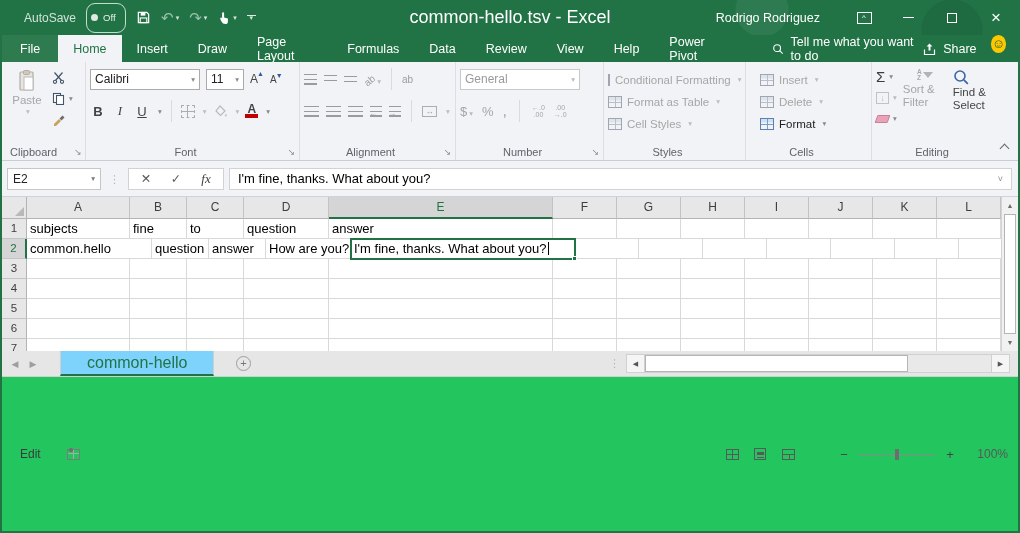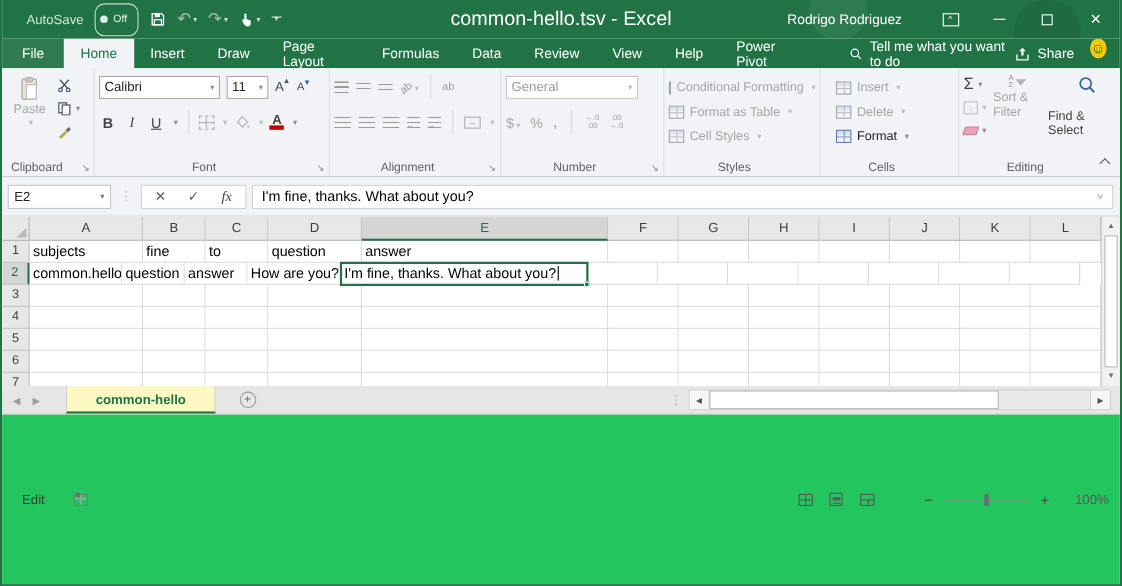--- a/index.html
+++ b/index.html
@@ -128,21 +128,21 @@
   .fill-handle{position:absolute;right:-3px;bottom:-3px;width:5px;height:5px;background:#217346;border:1px solid #fff;z-index:4}
   
   .vscroll{width:17px;flex:0 0 17px;background:#f1f1f1;border-left:1px solid #d4d4d4;display:flex;flex-direction:column}
   .vscroll .arr{height:17px;text-align:center;font-size:7px;color:#6b6b6b;line-height:17px}
   .vthumb{margin:0 2px;height:140px;background:#fff;border:1px solid #b5b5b5}
   .vscroll .track{flex:1}
   .vscroll .arr.bottom{margin-top:auto}
   
   .sheetbar{height:26px;background:#e6e6e6;display:flex;align-items:stretch;border-bottom:1px solid #d0d0d0;flex:0 0 auto}
   .nav-arr{width:26px;display:flex;align-items:center;justify-content:center;font-size:9px;color:#9e9e9e}
-  .stab{background:#fef9c3;border-right:1px solid #cfcfcf;border-left:1px solid #cfcfcf;border-bottom:2px solid #217346;padding:0 26px;display:flex;align-items:center;font-size:12px;font-weight:bold;color:#217346;margin-left:14px}
+  .stab{background:#7dd3fc;border-right:1px solid #cfcfcf;border-left:1px solid #cfcfcf;border-bottom:2px solid #217346;padding:0 26px;display:flex;align-items:center;font-size:16px;font-weight:normal;color:#217346;margin-left:14px}
   .addsheet{width:30px;display:flex;align-items:center;justify-content:center;margin-left:14px}
   .addsheet .circ{width:15px;height:15px;border-radius:50%;border:1px solid #9e9e9e;color:#757575;font-size:11px;line-height:13px;text-align:center}
   .sb-dots{margin-left:auto;display:flex;align-items:center;color:#b0b3ba;font-size:11px;padding:0 6px}
   .hscroll{width:384px;display:flex;align-items:center;margin:3px 8px 3px 0}
   .hscroll .harr{width:19px;height:19px;border:1px solid #d0d0d0;background:#f5f5f5;font-size:7px;color:#555;display:flex;align-items:center;justify-content:center}
   .htrack{flex:1;height:19px;background:#e9e9e9;border-top:1px solid #d0d0d0;border-bottom:1px solid #d0d0d0;display:flex}
   .hthumb{width:76%;background:#fff;border:1px solid #b5b5b5}
   
   .statusbar{height:24px;background:#22c55e;display:flex;align-items:center;padding:0 10px;flex:1}
   .mode{font-size:12px;color:#3b3b3b;margin-left:8px}
@@ -421,21 +421,21 @@
             </span>
         </div>
         <div style="display:flex;flex-direction:column;align-items:center;gap:2px;margin-top:1px">
           <span style="display:flex;align-items:center;gap:1px">
             <span class="az">A
 Z</span>
               <span class="funnel"></span>
           </span>
           <span class="two-line gray">Sort &amp; Filter</span>
         </div>
-        <div style="display:flex;flex-direction:column;align-items:flex-end;gap:14px;margin-top:1px">
+        <div style="display:flex;flex-direction:column;align-items:flex-start;gap:0;margin-top:1px">
           <svg width="17" height="17" viewBox="0 0 17 17">
               <circle cx="7" cy="7" r="5" fill="none" stroke="#3a66a8" stroke-width="1.6"></circle>
               <path d="M10.8 10.8l4 4" stroke="#3a66a8" stroke-width="1.8"></path>
             </svg>
           <span class="two-line dark">Find &amp; Select</span>
         </div>
       </div>
       <span class="rlabel" style="right:0">Editing</span>
     </div>
 
@@ -489,21 +489,21 @@
             <div class="cell" style="width: 64px;"></div>
             <div class="cell" style="width: 64px;"></div>
             <div class="cell" style="width: 64px;"></div>
             <div class="cell" style="width: 64px;"></div>
             <div class="cell" style="width: 64px;"></div>
             <div class="cell" style="width: 64px;"></div>
             <div class="cell" style="width: 64px;"></div>
           </div>
           <div class="grid-row">
             <div class="row-h sel">2</div>
-            <div class="cell" style="width: 84px;">common.hello</div>
+            <div class="cell" style="width: 125px;">common.hello</div>
             <div class="cell" style="width: 57px;">question</div>
             <div class="cell" style="width: 57px;">answer</div>
             <div class="cell" style="width: 85px;">How are you?</div>
             <div class="cell editing" style="width: 224px;">I'm fine, thanks. What about you?<span class="caret"></span><span class="fill-handle"></span></div>
             <div class="cell" style="width: 64px;"></div>
             <div class="cell" style="width: 64px;"></div>
             <div class="cell" style="width: 64px;"></div>
             <div class="cell" style="width: 64px;"></div>
             <div class="cell" style="width: 64px;"></div>
             <div class="cell" style="width: 64px;"></div>

